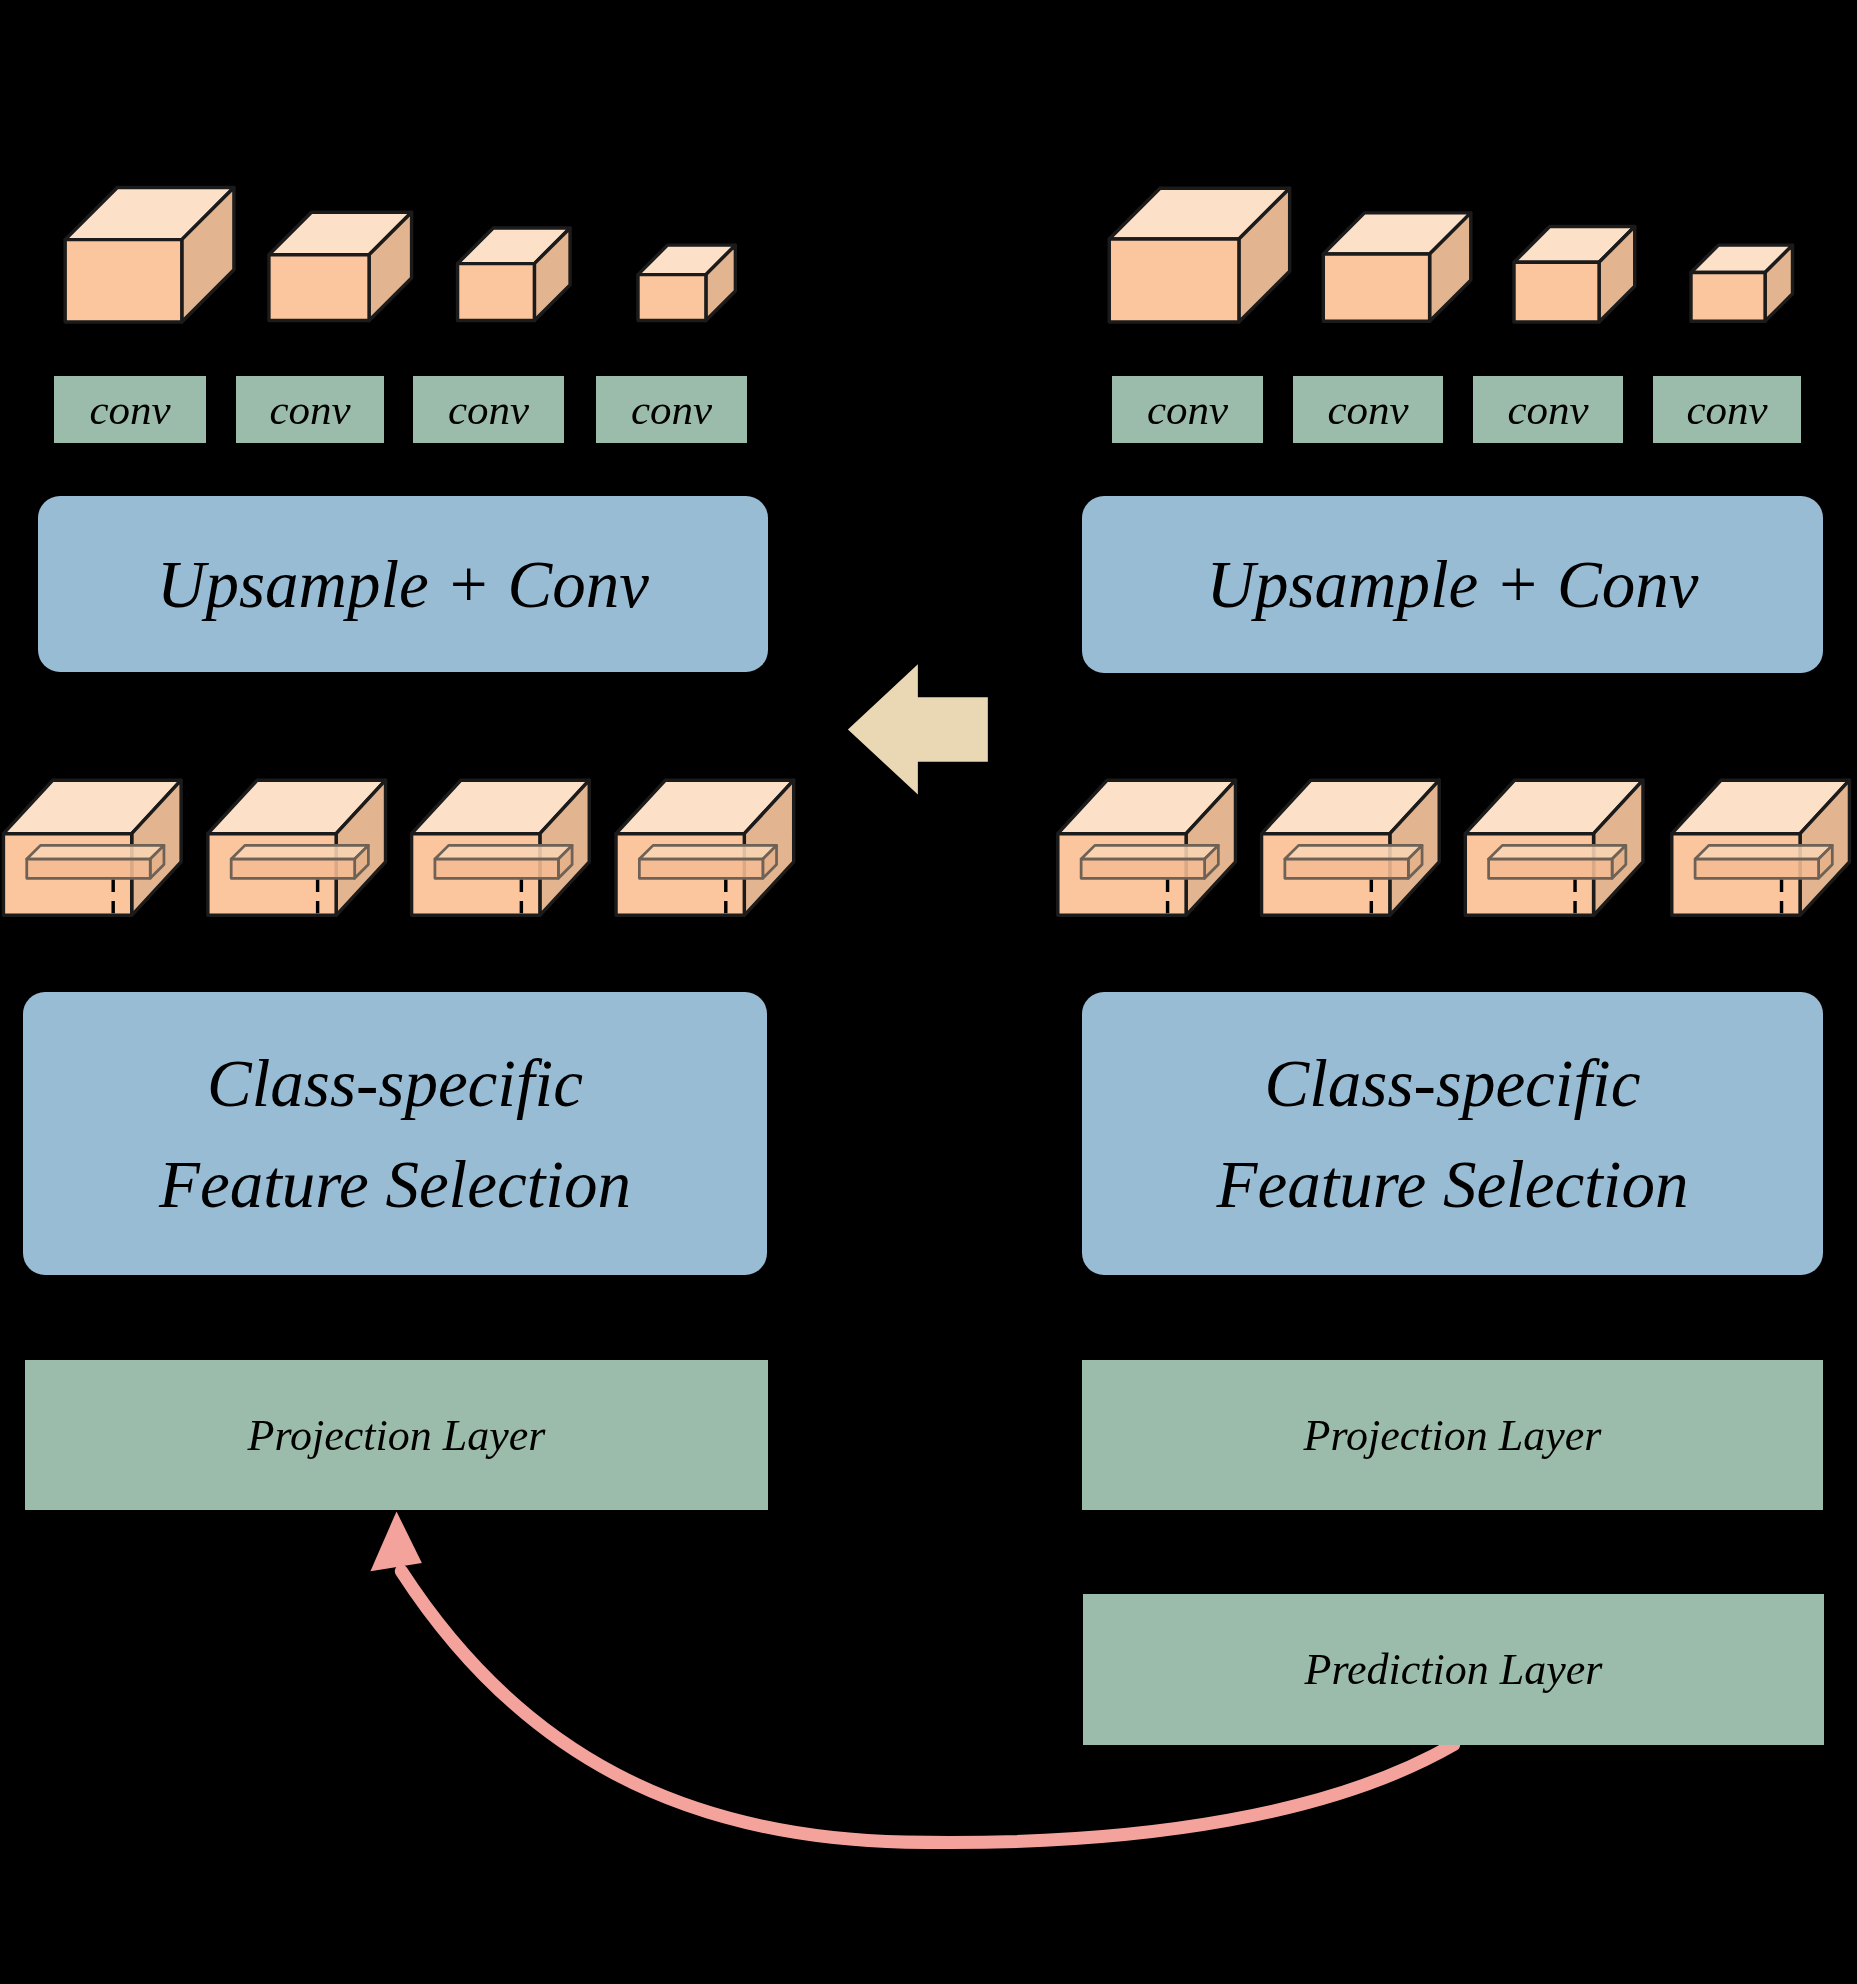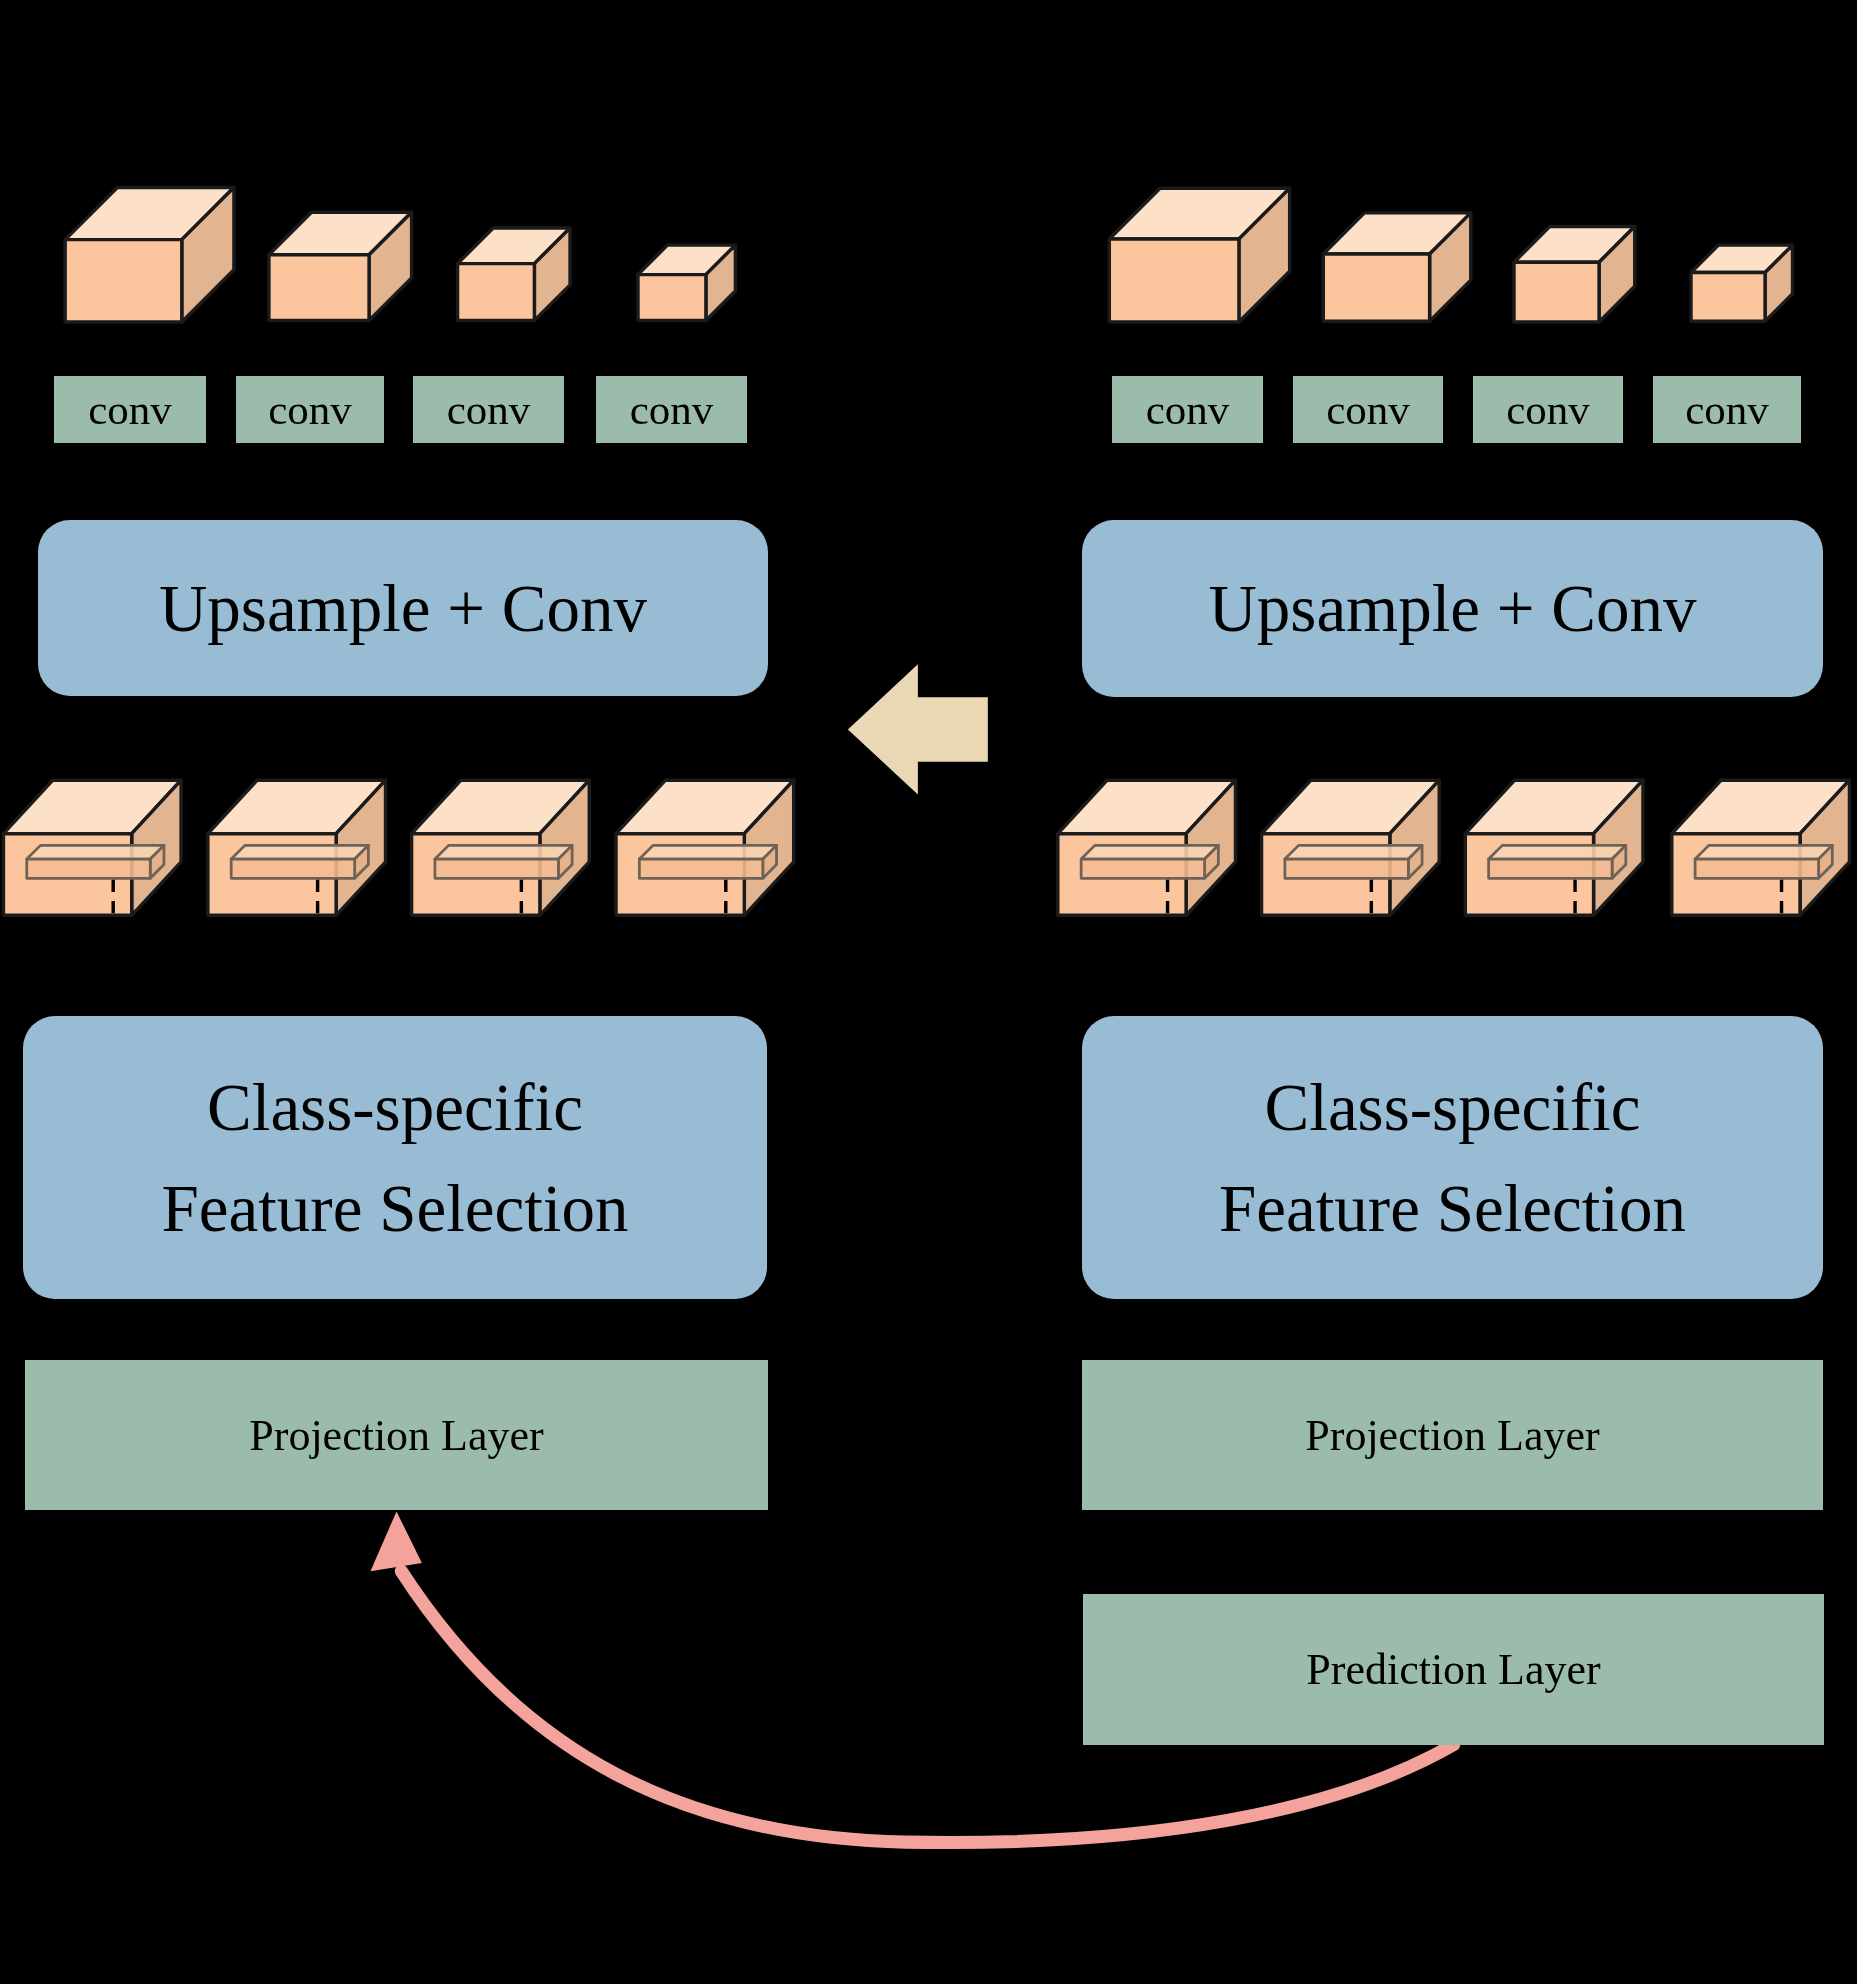--- a/index.html
+++ b/index.html
@@ -1,22 +1,22 @@
 <!DOCTYPE html>
 <html style="--background: #000000; --box-front: #FBC69E; --box-top: #FCE1C8; --box-side: #E2B48F; --box-outline: #1B1B1B; --slab-front: #F5BC94; --slab-top: #F8D5B5; --slab-side: #E5B28A; --slab-outline: #6E6156; --green: #9BBCAA; --blue: #98BCD4; --tan-arrow: #EAD7B4; --pink-arrow: #F4A39C; --text: #000000;font-size:11px"><head>
 <meta charset="utf-8">
 <style>
   html,body{margin:0;padding:0;background:#000;}
   .canvas{position:relative;width:1857px;height:1985px;background:var(--background,#000);
           font-family:"Liberation Serif","DejaVu Serif",serif;overflow:hidden;}
   .canvas svg{position:absolute;left:0;top:0;}
-  .abs{position:absolute;box-sizing:border-box;display:flex;align-items:center;justify-content:center;}
+  .abs{position:absolute;box-sizing:border-box;display:flex;align-items:center;justify-content:center;font-style:italic;}
   .conv-box{background:var(--green);color:var(--text);font-size:43px;}
-  .blue-box{background:var(--blue);color:var(--text);border-radius:32px;font-size:67px;
-            flex-direction:column;line-height:1.5;margin-top:24px;}
+  .blue-box{background:var(--blue);color:var(--text);border-radius:22px;font-size:67px;
+            flex-direction:column;line-height:1.5;}
   .green-bar{background:var(--green);color:var(--text);font-size:44px;text-align:center;}
   .cube-front{fill:var(--box-front);stroke:var(--box-outline);stroke-width:5;stroke-linejoin:round;}
   .cube-top{fill:var(--box-top);stroke:var(--box-outline);stroke-width:5;stroke-linejoin:round;}
   .cube-side{fill:var(--box-side);stroke:var(--box-outline);stroke-width:5;stroke-linejoin:round;}
   .slab-front{fill:var(--slab-front);fill-opacity:.88;stroke:var(--slab-outline);stroke-width:4;stroke-linejoin:round;}
   .slab-top{fill:var(--slab-top);fill-opacity:.88;stroke:var(--slab-outline);stroke-width:4;stroke-linejoin:round;}
   .slab-side{fill:var(--slab-side);fill-opacity:.88;stroke:var(--slab-outline);stroke-width:4;stroke-linejoin:round;}
   .depth-dash{stroke:#000;stroke-width:5;stroke-dasharray:18 13;}
   .merge-arrow{fill:var(--tan-arrow);}
   .feedback{stroke:var(--pink-arrow);stroke-width:19;fill:none;stroke-linecap:round;}

